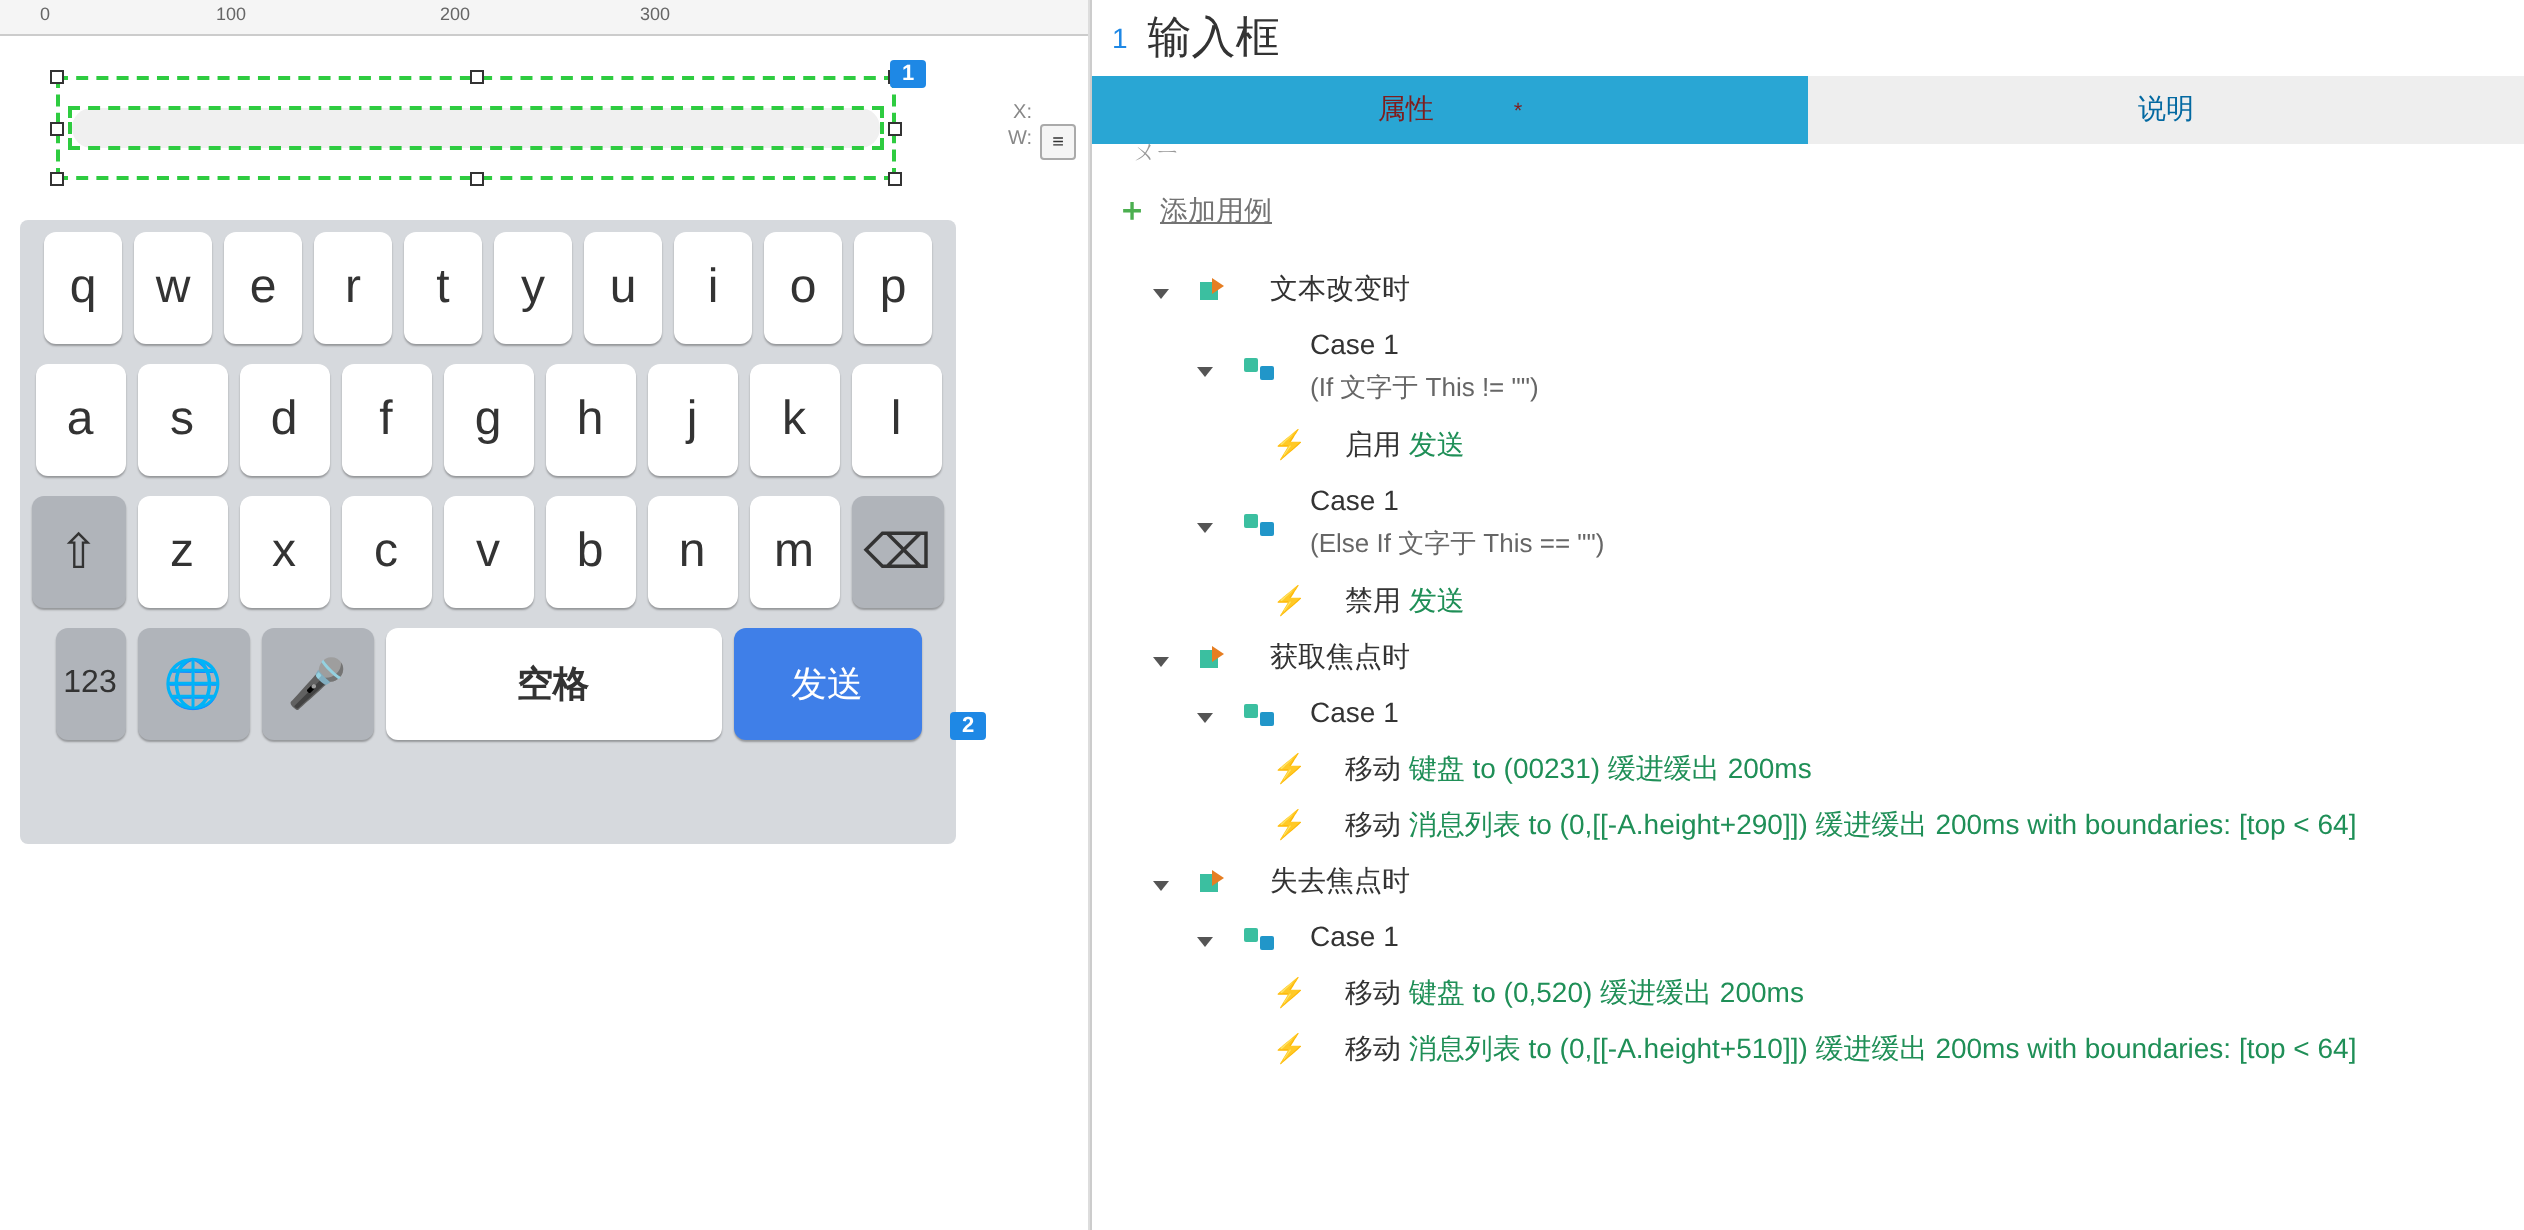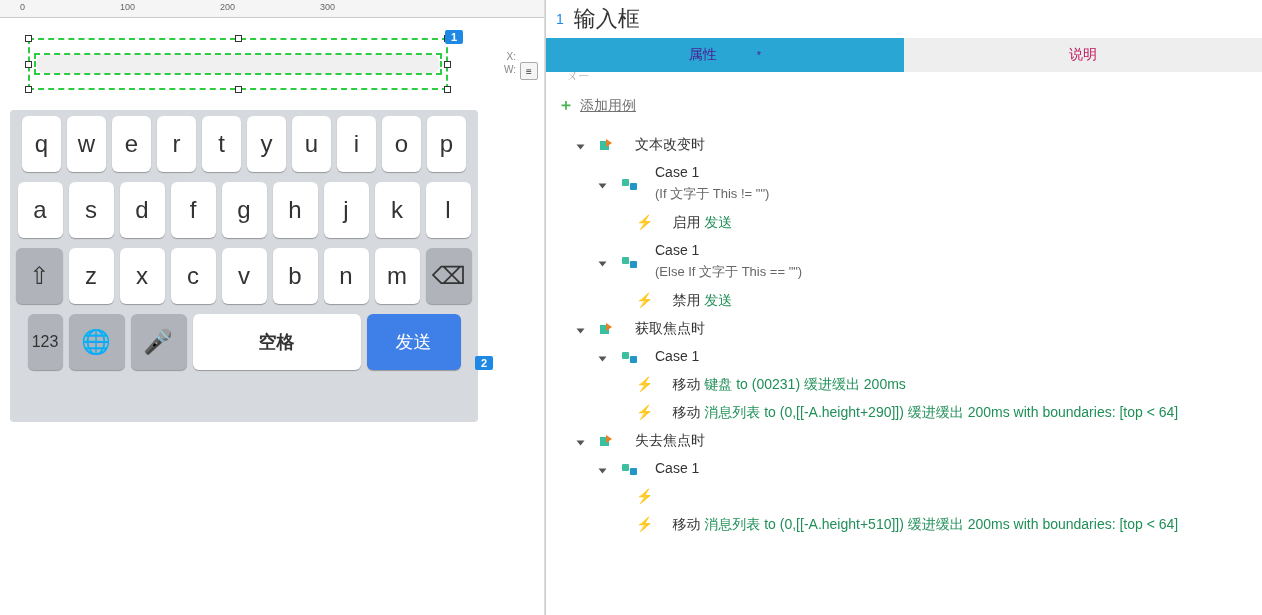--- a/index.html
+++ b/index.html
@@ -41,22 +41,22 @@
 .key.fn { width: 56px; }
 .key.shift, .key.back { width: 52px; }
 
 
 .right-panel { flex: 1; display: flex; flex-direction: column; background: #fff; border-left: 1px solid #ccc; }
 .title-row { display: flex; align-items: center; padding: 4px 10px; gap: 10px; }
 .title-num { color: #1e88e5; font-size: 14px; }
 .title-text { font-size: 22px; }
 .tabs { display: flex; }
 .tab { flex: 1; text-align: center; padding: 8px 0; font-size: 14px; cursor: pointer; }
-.tab.active { background: #29a6d4; color: #4c1d95; }
-.tab.inactive { background: #eee; color: #be185d; }
+.tab.active { background: #29a6d4; color: #7f1d1d; }
+.tab.inactive { background: #eee; color: #0369a1; }
 .tab .star { margin-left: 40px; font-size:11px; }
 .add-row { padding: 10px 12px; display: flex; align-items: center; gap: 6px; color: #1f8f57; font-size: 14px; }
 .plus { color: #4caf50; font-weight: bold; font-size: 16px; }
 .add-link { color: #737373; text-decoration: underline; }
 .tree { padding: 4px 12px 20px 12px; font-size: 14px; line-height: 22px; overflow-y: auto; flex: 1; }
 .node { display: flex; align-items: center; gap: 17px; padding: 3px 0; }
 .indent1 { margin-left: 20px; } .indent2 { margin-left: 42px; } .indent3 { margin-left: 78px; }
 .tri { display:inline-block; width:0; height:0; border-left:5px solid #555; border-top:4px solid transparent; border-bottom:4px solid transparent; transform:rotate(45deg); margin-top:6px; }
 .tri.open { transform: rotate(90deg); }
 .ev-icon { display:inline-block; width:16px; height:14px; margin-right:2px; margin-top:3px; position:relative; }
@@ -71,21 +71,21 @@
 .truncate-top { color: #999; font-size: 12px; padding-left: 20px; margin-top: -4px; }
 </style>
 </head>
 <body>
 
 <div class="container">
 
   <div class="left-panel">
     <div class="ruler-h">
       <span style="left:20px">0</span>
-      <span style="left:120px">100</span>
+      <span style="left:108px">100</span>
       <span style="left:220px">200</span>
       <span style="left:320px">300</span>
     </div>
     <div class="canvas-area">
       <div class="sel-box">
         <div class="inputfield"></div>
         <div class="sel-border sel-outer"></div>
         <div class="sel-border sel-inner"></div>
         <div class="handle h-tl"></div>
         <div class="handle h-tm"></div>
@@ -225,20 +225,21 @@
           <span class="ev-icon"></span>
         <span>失去焦点时</span>
       </div>
         <div class="node indent2">
           <span class="tri open"></span>
           <span class="case-icon"></span>
           <span>Case 1</span>
         </div>
           <div class="node indent3">
             <span class="bolt">⚡</span>
+            <span><span>移动 </span><span class="grn">键盘 to (0,520) 缓进缓出 200ms</span></span>
           </div>
           <div class="node indent3">
             <span class="bolt">⚡</span>
             <span><span>移动 </span><span class="grn">消息列表 to (0,[[-A.height+510]]) 缓进缓出 200ms with boundaries: [top &lt; 64]</span></span>
           </div>
 
     </div>
   </div>
 </div>
 

